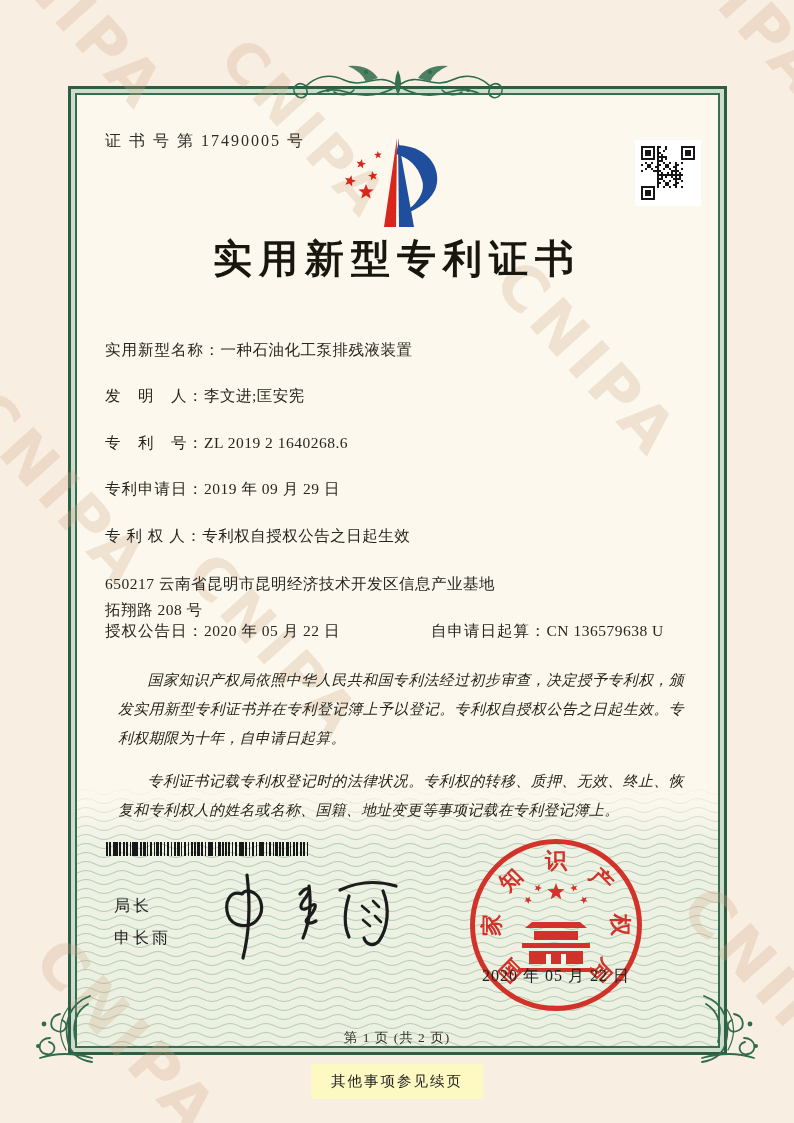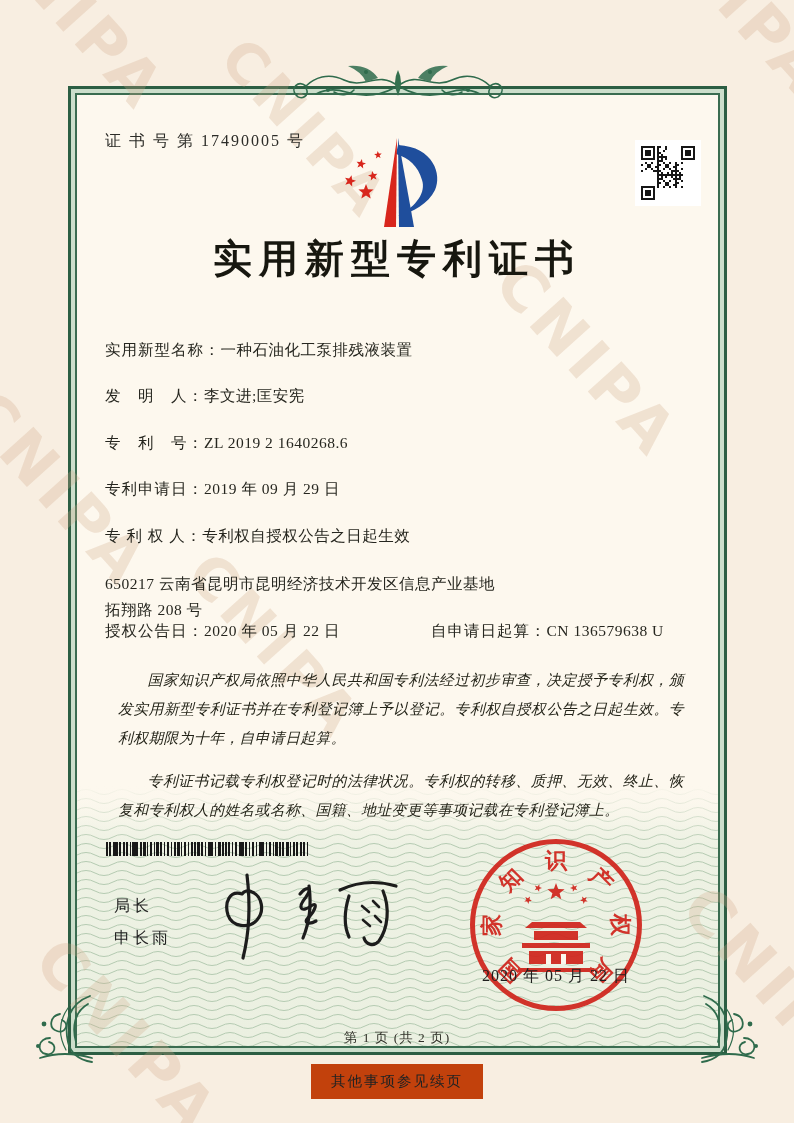--- a/index.html
+++ b/index.html
@@ -62,21 +62,21 @@
   .seal{position:absolute;left:470px;top:839px;width:172px;height:172px;z-index:6;opacity:.93;}
   .seal-ring{position:absolute;inset:0;border:5px solid #d0251d;border-radius:50%;box-sizing:border-box;}
   .seal-char{position:absolute;left:50%;top:50%;font-size:22px;font-weight:700;color:#d0251d;
              font-family:"Liberation Serif","DejaVu Serif",serif;}
   .seal-emblem{position:absolute;left:50%;top:53%;transform:translate(-50%,-50%);}
   .seal-date{position:absolute;left:50%;top:127px;transform:translateX(-50%);white-space:nowrap;
              font-size:16px;color:#101010;letter-spacing:1px;z-index:7;}
 
   .page-num{position:absolute;left:0;width:100%;top:1029px;text-align:center;font-size:13.5px;
             letter-spacing:1px;color:#33332b;}
-  .cont-note{position:absolute;left:50%;transform:translateX(-50%);top:1064px;background:#c2410c;
+  .cont-note{position:absolute;left:50%;transform:translateX(-50%);top:1064px;background:#fef9c3;
              padding:8px 20px;font-size:14.5px;letter-spacing:2px;color:#222;z-index:6;white-space:nowrap;}
 </style>
 </head>
 <body>
 
 <div class="page">
 
   <div class="wm" style="left:-45px;top:-25px">CNIPA</div>
   <div class="wm" style="left:196px;top:96px;font-size:56px">CNIPA</div>
   <div class="wm" style="left:618px;top:-38px">CNIPA</div>

